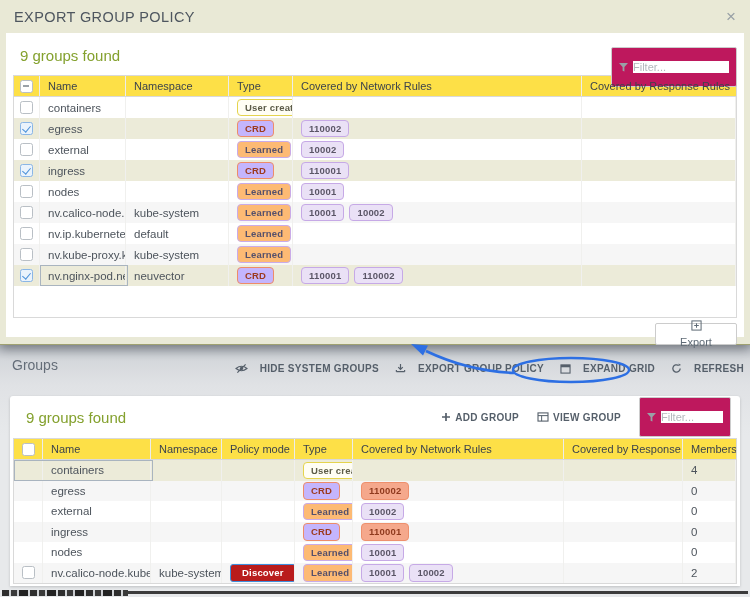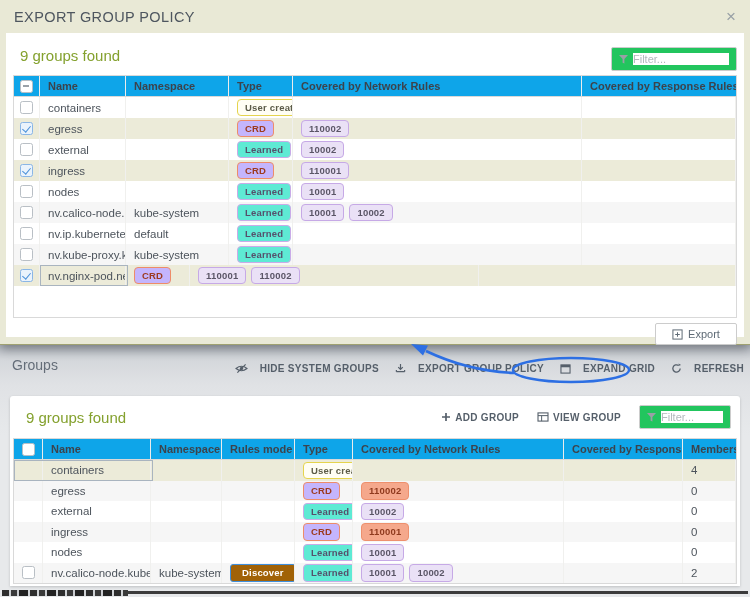--- a/index.html
+++ b/index.html
@@ -26,33 +26,33 @@
   .modal-close { color:#98a0a6; font-size:17px; cursor:pointer; line-height:1; }
   .modal-body {
     position:absolute; left:6px; right:6px; top:33px; bottom:7px;
     background:#fff; padding:8px 7px 0 7px;
   }
   .count-row { display:flex; align-items:flex-start; height:34px; padding-top:6px; }
   .green-count { color:#84a12e; font-size:15px; font-weight:normal; padding-left:7px; }
   .spacer { flex:1; }
   .filter-box {
     display:flex; align-items:center; gap:5px;
-    border:1px solid #ccc; border-radius:2px; background:#22c55e;
-    height:24px; padding:0 7px;
+    border:1px solid #ccc; border-radius:2px; background:#be185d;
+    height:40px; padding:0 7px;
   }
   .filter-box input {
     border:none; outline:none; width:100%; font-size:11px; color:#555;
     font-family:"Liberation Sans", sans-serif;
   }
   .filter-box input::placeholder { color:#b3b8bd; }
   .fw-126 { width:126px; }
   .fw-92  { width:92px; }
   
   .grid { border:1px solid #d9d9d9; font-size:11.5px; background:#fff; }
-  .g-head { display:flex; background:#0ea5e9; border-bottom:1px solid #d9d9d9; font-weight:bold; color:#3c434c; font-size:11px; }
+  .g-head { display:flex; background:#fde047; border-bottom:1px solid #d9d9d9; font-weight:normal; color:#3c434c; font-size:11px; }
   .g-head .cell { display:flex; align-items:center; }
   .g-row { display:flex; position:relative; }
   .g-row.stripe { background:#f6f6f6; }
   .g-row.selected { background:#ecebd9; }
   .cell {
     display:flex; align-items:center; padding:0 8px;
     border-right:1px solid #ececec; overflow:hidden; white-space:nowrap;
   }
   .cell:last-child { border-right:none; }
   .g-row .cell { border-right:1px solid #f0f0ee; }
@@ -85,31 +85,31 @@
   .cb.indeterminate::after {
     content:""; position:absolute; left:2px; top:4.5px; width:6px; height:2px; background:#9aa1a8;
   }
   
   .badge {
     display:inline-block; font-size:9.5px; font-weight:bold; line-height:1;
     padding:3px 7px; border-radius:4px; margin-right:5px; letter-spacing:.2px;
   }
   .badge.user    { background:#fffef4; border:1px solid #e5d44d; color:#5c5c48; }
   .badge.crd     { background:#c4b5fd; border:1px solid #ee8c69; color:#9c3a1f; }
-  .badge.learned { background:#5eead4; border:1px solid #c9abe8; color:#55506b; }
+  .badge.learned { background:#fdba74; border:1px solid #c9abe8; color:#55506b; }
   .badge.purple  { background:#eae1f6; border:1px solid #c6a9e6; color:#5a5566; }
   .badge.salmon  { background:#f5a88c; border:1px solid #ee906d; color:#8f3a1e; }
-  .badge.discover{ background:#a16207; border:1px solid #3e8edd; color:#fff; border-radius:3px; padding:3px 11px; }
+  .badge.discover{ background:#b91c1c; border:1px solid #3e8edd; color:#fff; border-radius:3px; padding:3px 11px; }
   
   .export-row { display:flex; justify-content:flex-end; margin-top:5px; padding-right:0px; }
   .btn-export {
     display:flex; align-items:center; gap:5px;
     width:82px; height:22px; justify-content:center;
     background:#fff; border:1px solid #ccc; border-radius:2px;
-    font-size:11px; color:#5f6b76; cursor:pointer;
+    font-size:11px; color:#5f6b76; cursor:pointer;flex-direction:column;
   }
   
   .lower {
     position:absolute; left:0; top:345px; width:750px; height:252px;
     background:linear-gradient(180deg,#b8bdc4 0,#d4d7db 14px,#e0e2e5 40px,#e7e9eb 90px);
   }
   .page-title { position:absolute; left:12px; top:12px; font-size:14px; color:#646d78; font-weight:400; }
   .top-toolbar {
     position:absolute; right:6px; top:18px; display:flex; align-items:center; gap:16px;
     font-size:10px; font-weight:bold; color:#555f6a; letter-spacing:.3px;
@@ -272,20 +272,21 @@
               <span class="badge learned">Learned</span>
             </div>
             <div class="cell c4"></div>
             <div class="cell c5"></div>
           </div>
           <div class="g-row selected focus-a">
             <div class="cell cbcell c0">
               <span class="cb checked"></span>
             </div>
             <div class="cell c1">nv.nginx-pod.neuvector</div>
+            <div class="cell c2">neuvector</div>
             <div class="cell c3">
               <span class="badge crd">CRD</span>
             </div>
             <div class="cell c4">
               <span class="badge purple">110001</span>
               <span class="badge purple">110002</span>
             </div>
             <div class="cell c5"></div>
           </div>
         </div>
@@ -378,21 +379,21 @@
       </div>
     </div>
 
     <div class="grid l">
       <div class="g-head">
         <div class="cell cbcell c0">
             <span class="cb unchecked"></span>
           </div>
         <div class="cell c1">Name</div>
         <div class="cell c2">Namespace</div>
-        <div class="cell c3">Rules mode</div>
+        <div class="cell c3">Policy mode</div>
         <div class="cell c4">Type</div>
         <div class="cell c5">Covered by Network Rules</div>
         <div class="cell c6">Covered by Response R..</div>
         <div class="cell c7">Members</div>
       </div>
       <div id="lower-rows">
           <div class="g-row selected focus-b">
             <div class="cell cbcell c0">
               <span class="cb none"></span>
             </div>

